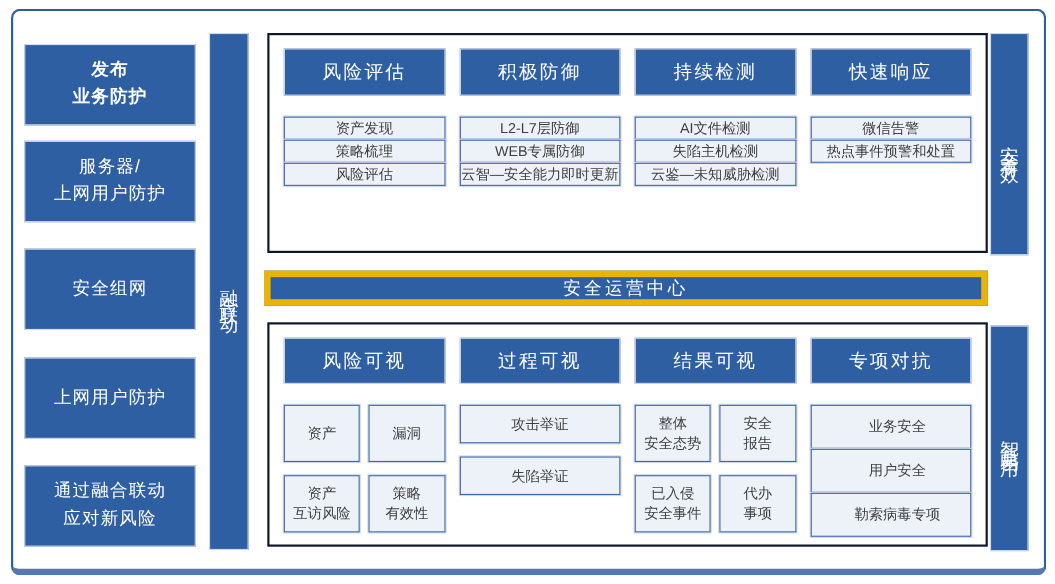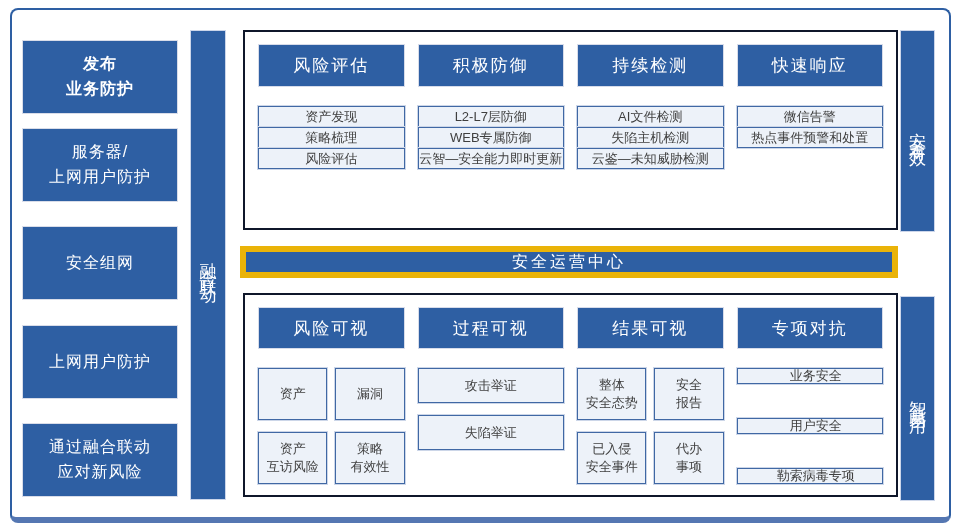--- a/index.html
+++ b/index.html
@@ -54,21 +54,21 @@
     background:#edf2f9; border:1px solid #4068a4; box-shadow:0 0 0 1px #ccd6e8;
     display:flex; align-items:center; justify-content:center;
     font-size:13px; color:#3f3f3f; text-align:center; white-space:pre-line;
     line-height:1.35; flex:none; overflow:hidden;
   }
   .t-item { height:21px; }
   .row2 { display:grid; grid-template-columns:1fr 1fr; gap:8px; height:52px; margin-bottom:12px; flex:none; }
   .row2 .item { height:52px; margin:0; }
   .tall-item { height:35px; margin-bottom:12px; }
   .stack3 { display:flex; flex-direction:column; justify-content:space-between; height:116px; flex:none; }
-  .sm-item { height:16px;padding-left:12px; }
+  .sm-item { height:40px;padding-left:12px; }
   
   .soc-bar {
     position:absolute; left:240px; top:246px; width:658px; height:32px;
     background:#2e5fa3; color:#ffffff; border:6px solid #eab308;
     display:flex; align-items:center; justify-content:center;
     font-size:16px; letter-spacing:3px;
   }
 </style>
 </head>
 <body>

